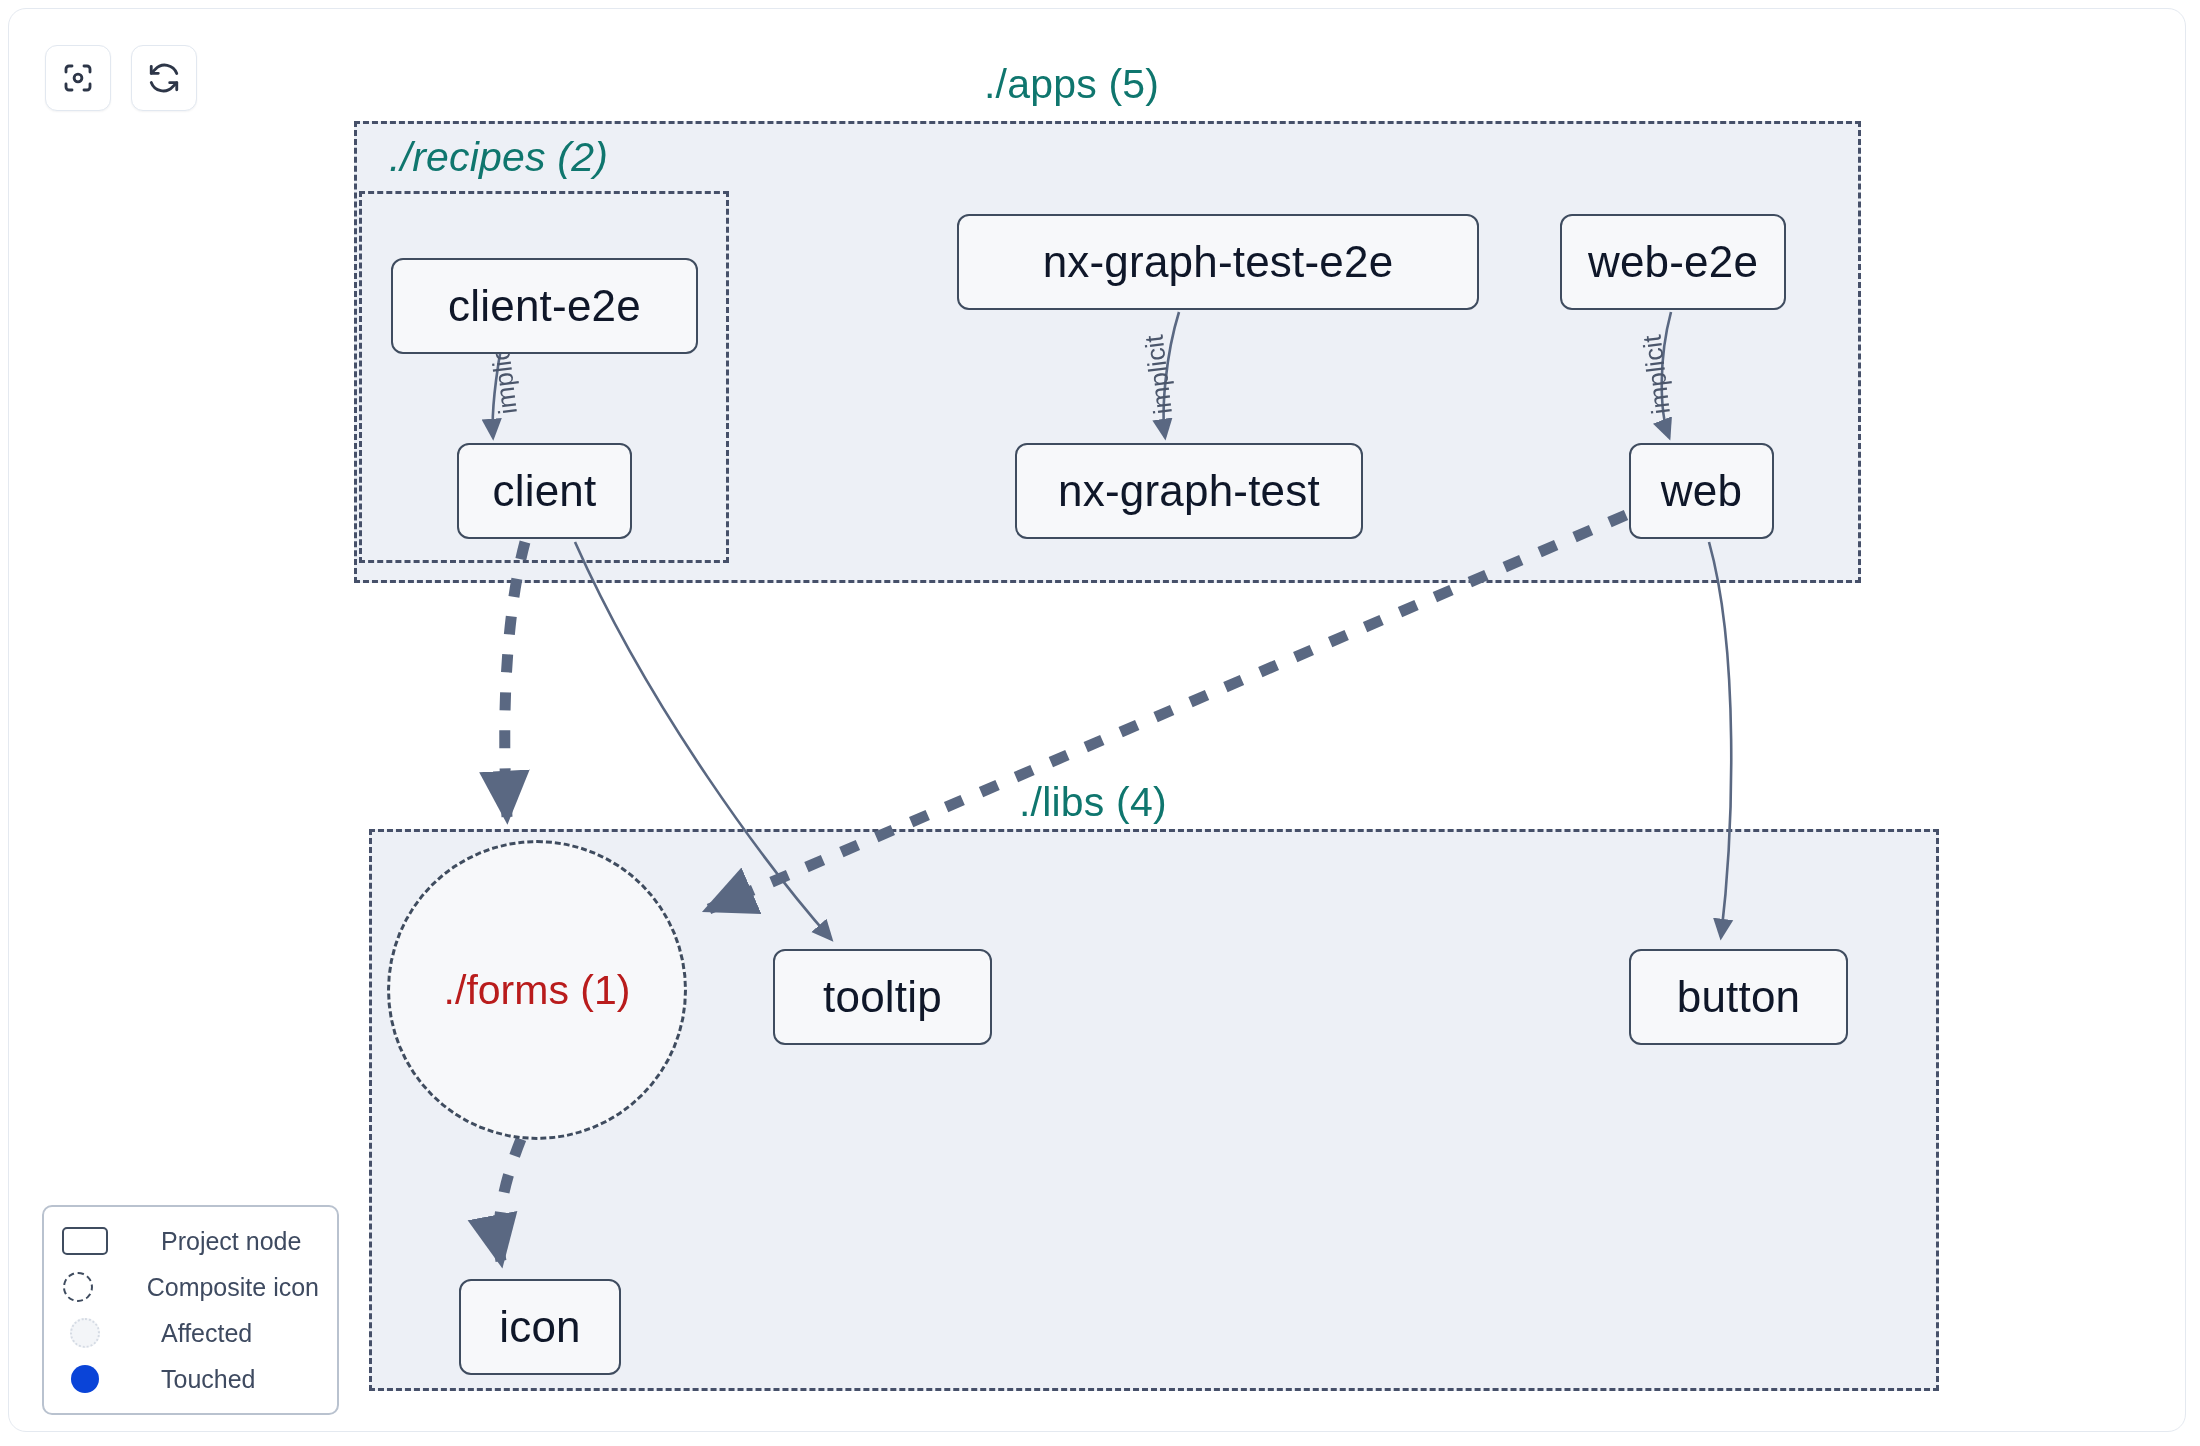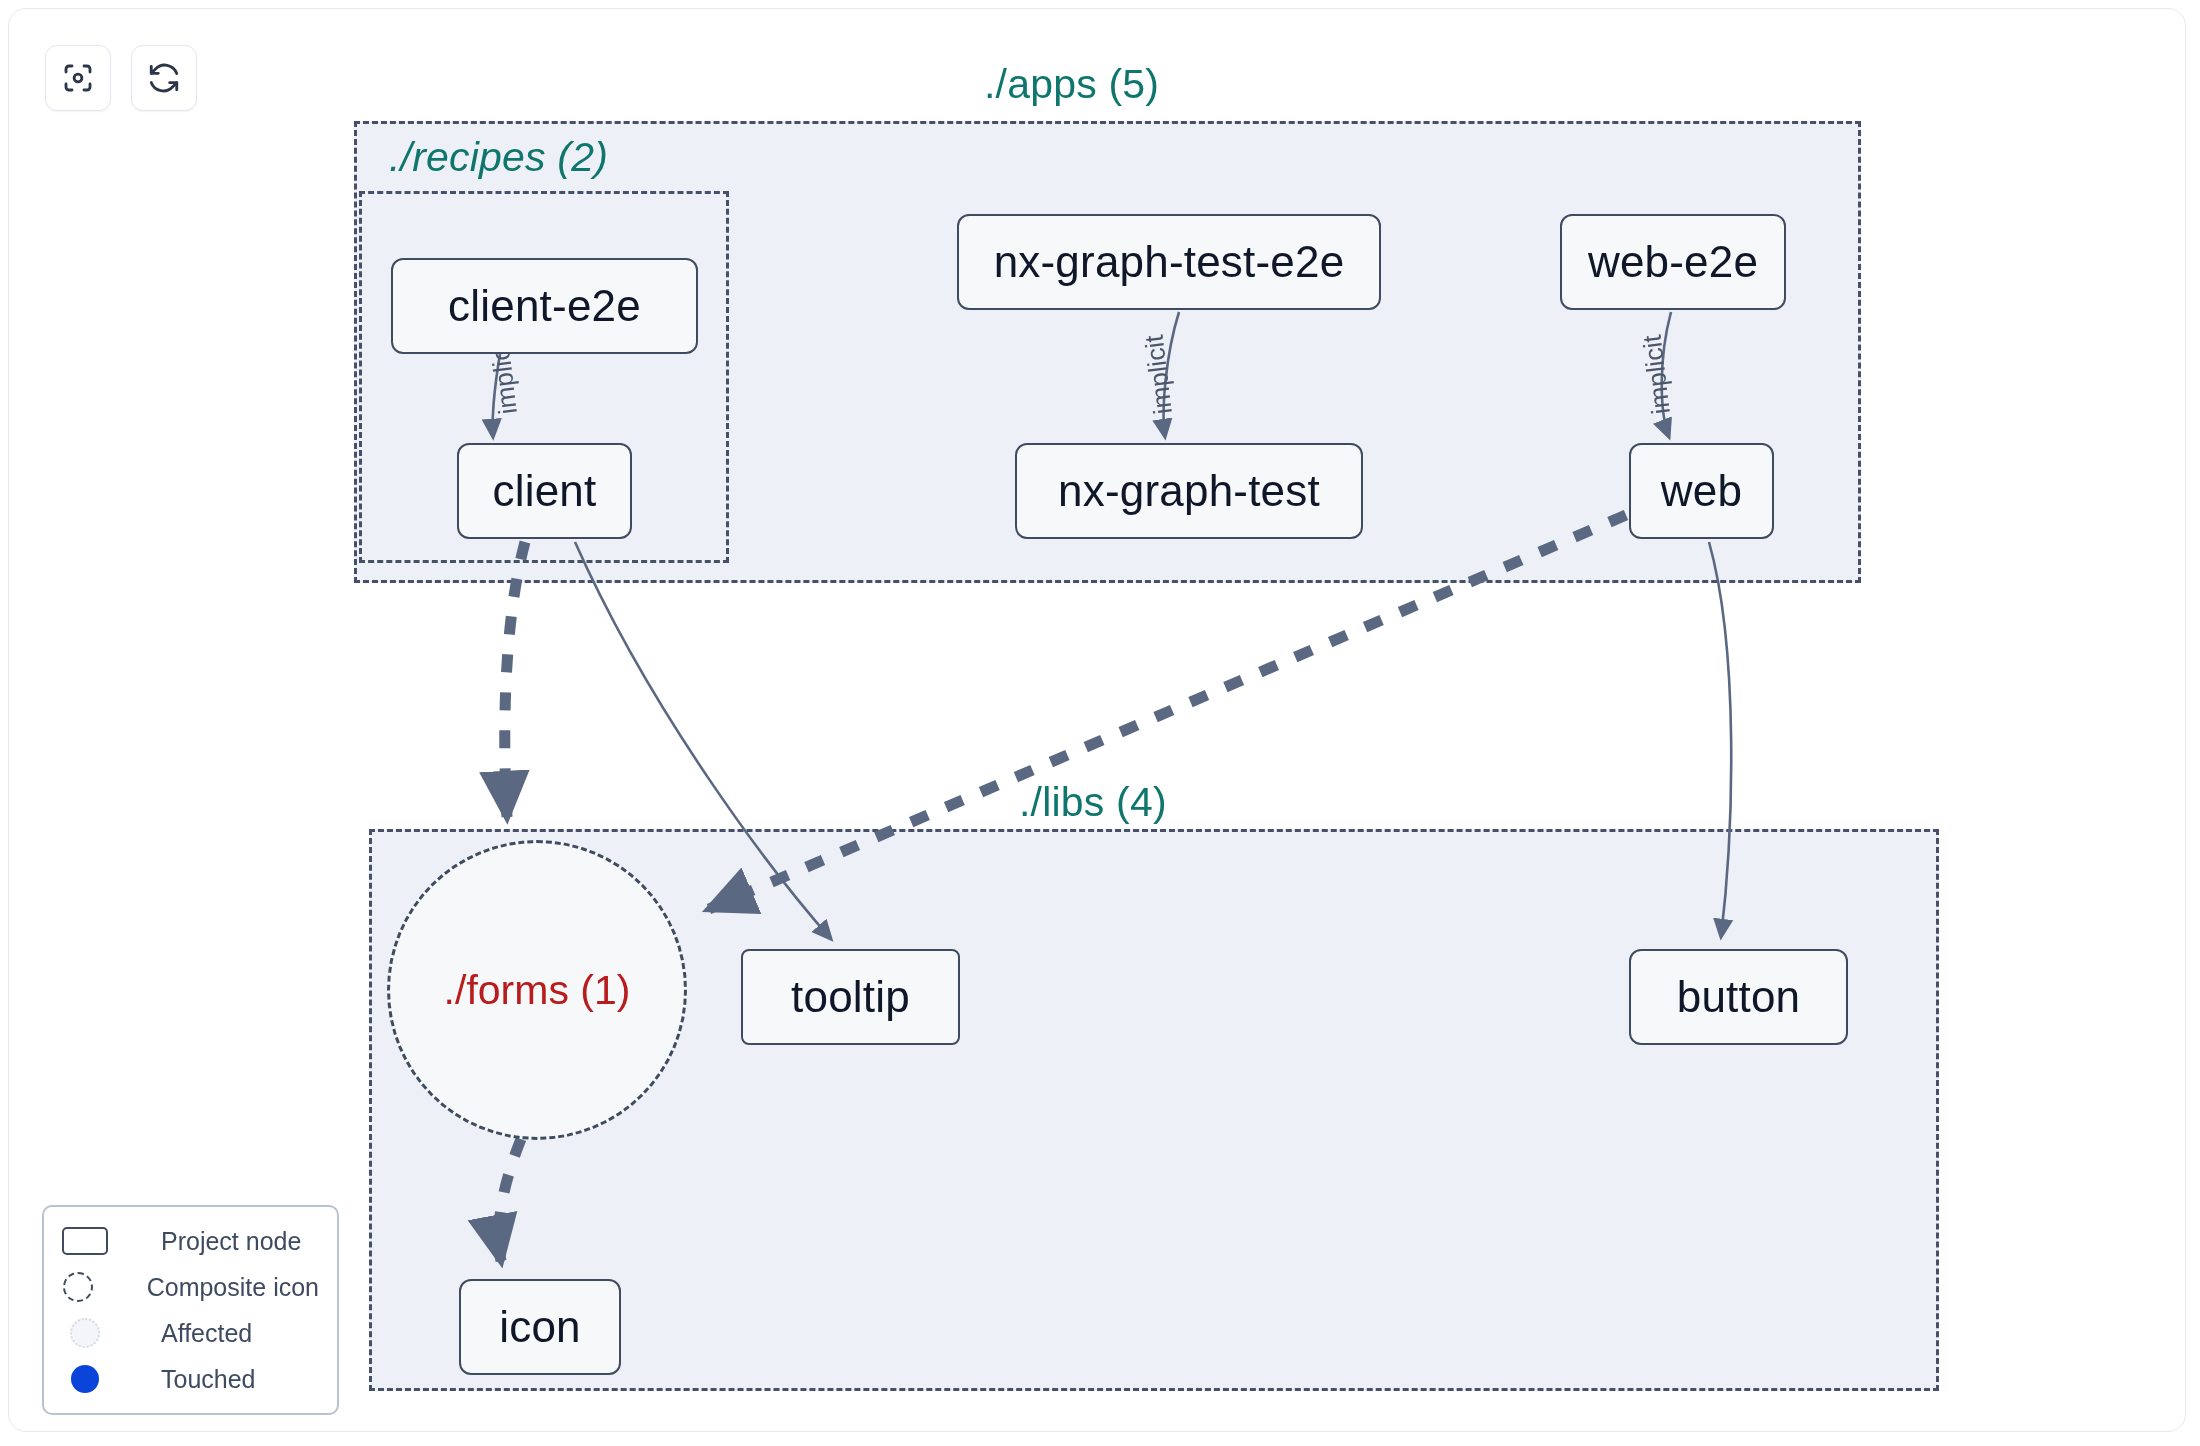--- a/index.html
+++ b/index.html
@@ -113,26 +113,26 @@
     justify-content: center;
     color: #b91c1c;
     font-size: 41px;
     box-sizing: border-box;
     cursor: pointer;
     white-space: nowrap;
   }
   
   .n-client-e2e  { left: 382px;  top: 205px;  width: 307px;  height: 96px; margin-top: 44px; }
   .n-client      { left: 448px;  top: 434px;  width: 175px;  height: 96px; }
-  .n-nxgt-e2e    { left: 948px;  top: 205px;  width: 424px;  height: 96px; }
+  .n-nxgt-e2e    { left: 948px;  top: 205px;  width: 522px;  height: 96px; }
   .n-nxgt        { left: 1006px; top: 434px;  width: 348px;  height: 96px; }
   .n-web-e2e     { left: 1551px; top: 205px;  width: 226px;  height: 96px; }
   .n-web         { left: 1620px; top: 434px;  width: 145px;  height: 96px; }
   .n-forms       { left: 378px;  top: 831px;  width: 300px;  height: 300px; }
-  .n-tooltip     { left: 732px;  top: 940px;  width: 219px;  height: 96px; border-radius: 8px; }
+  .n-tooltip     { left: 764px;  top: 940px;  width: 219px;  height: 96px; }
   .n-button      { left: 1620px; top: 940px;  width: 219px;  height: 96px; }
   .n-icon        { left: 450px;  top: 1270px; width: 162px;  height: 96px; }
 
   
   .edge-label {
     position: absolute;
     font-size: 26px;
     color: #4b566b;
     white-space: nowrap;
     transform-origin: center center;

